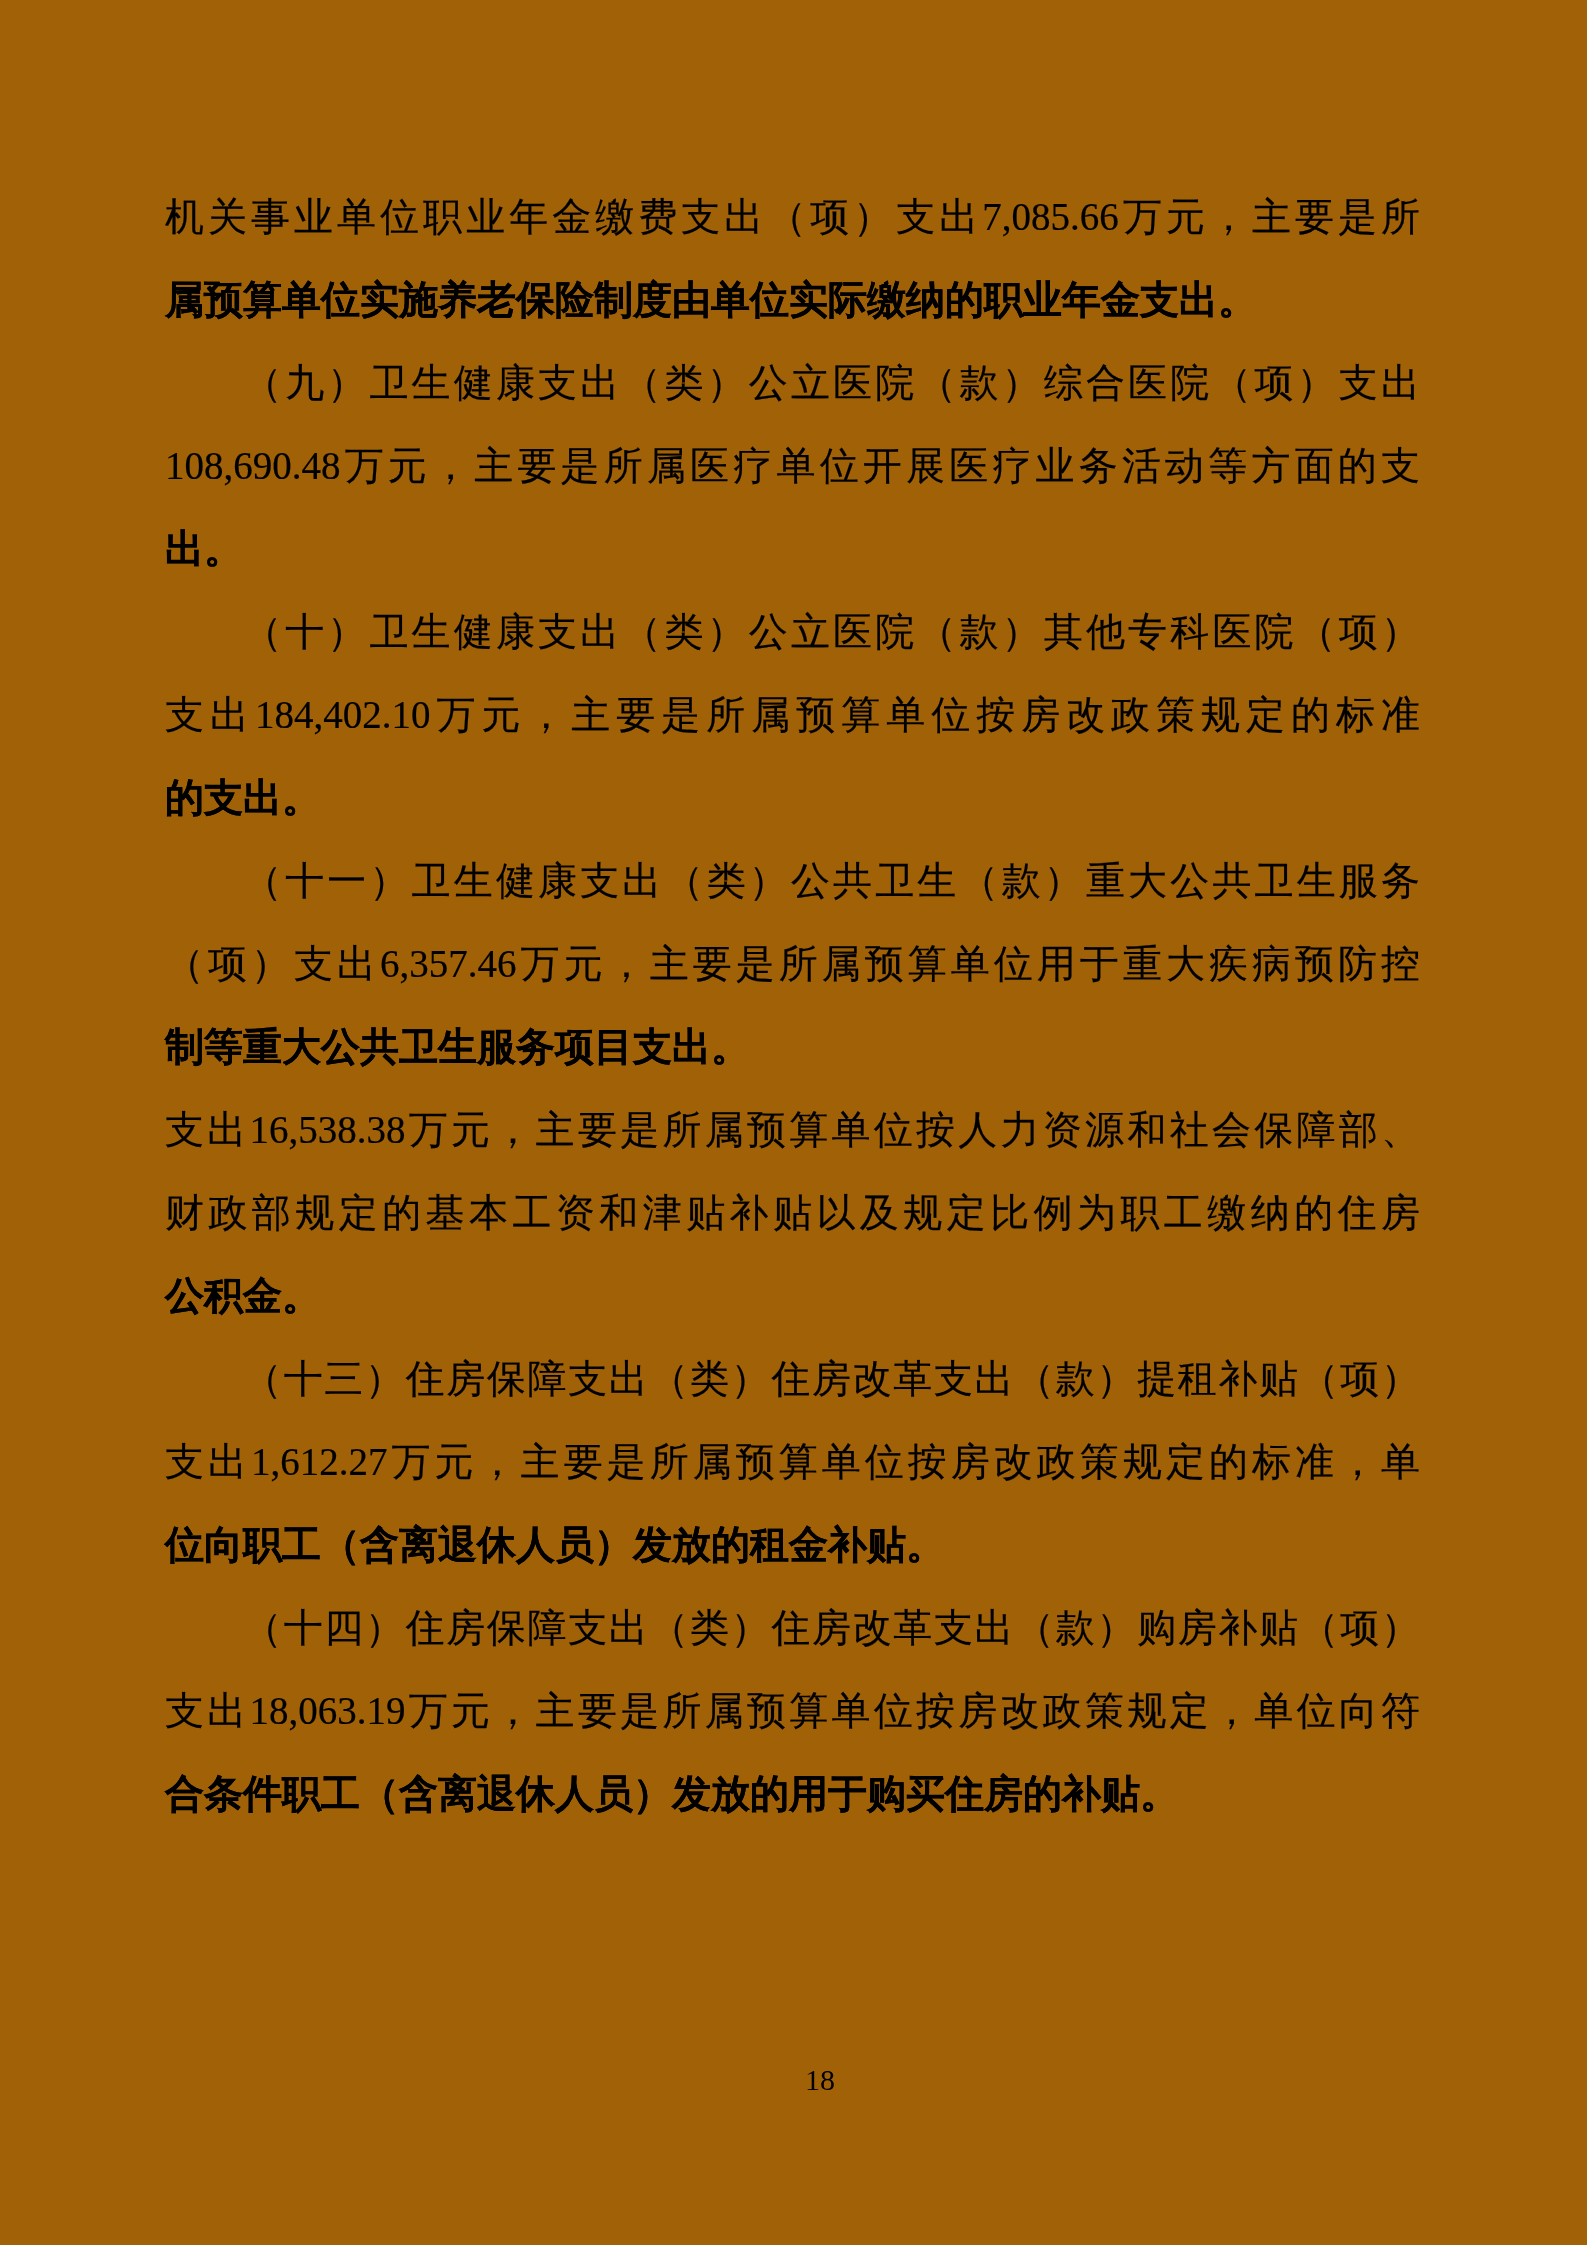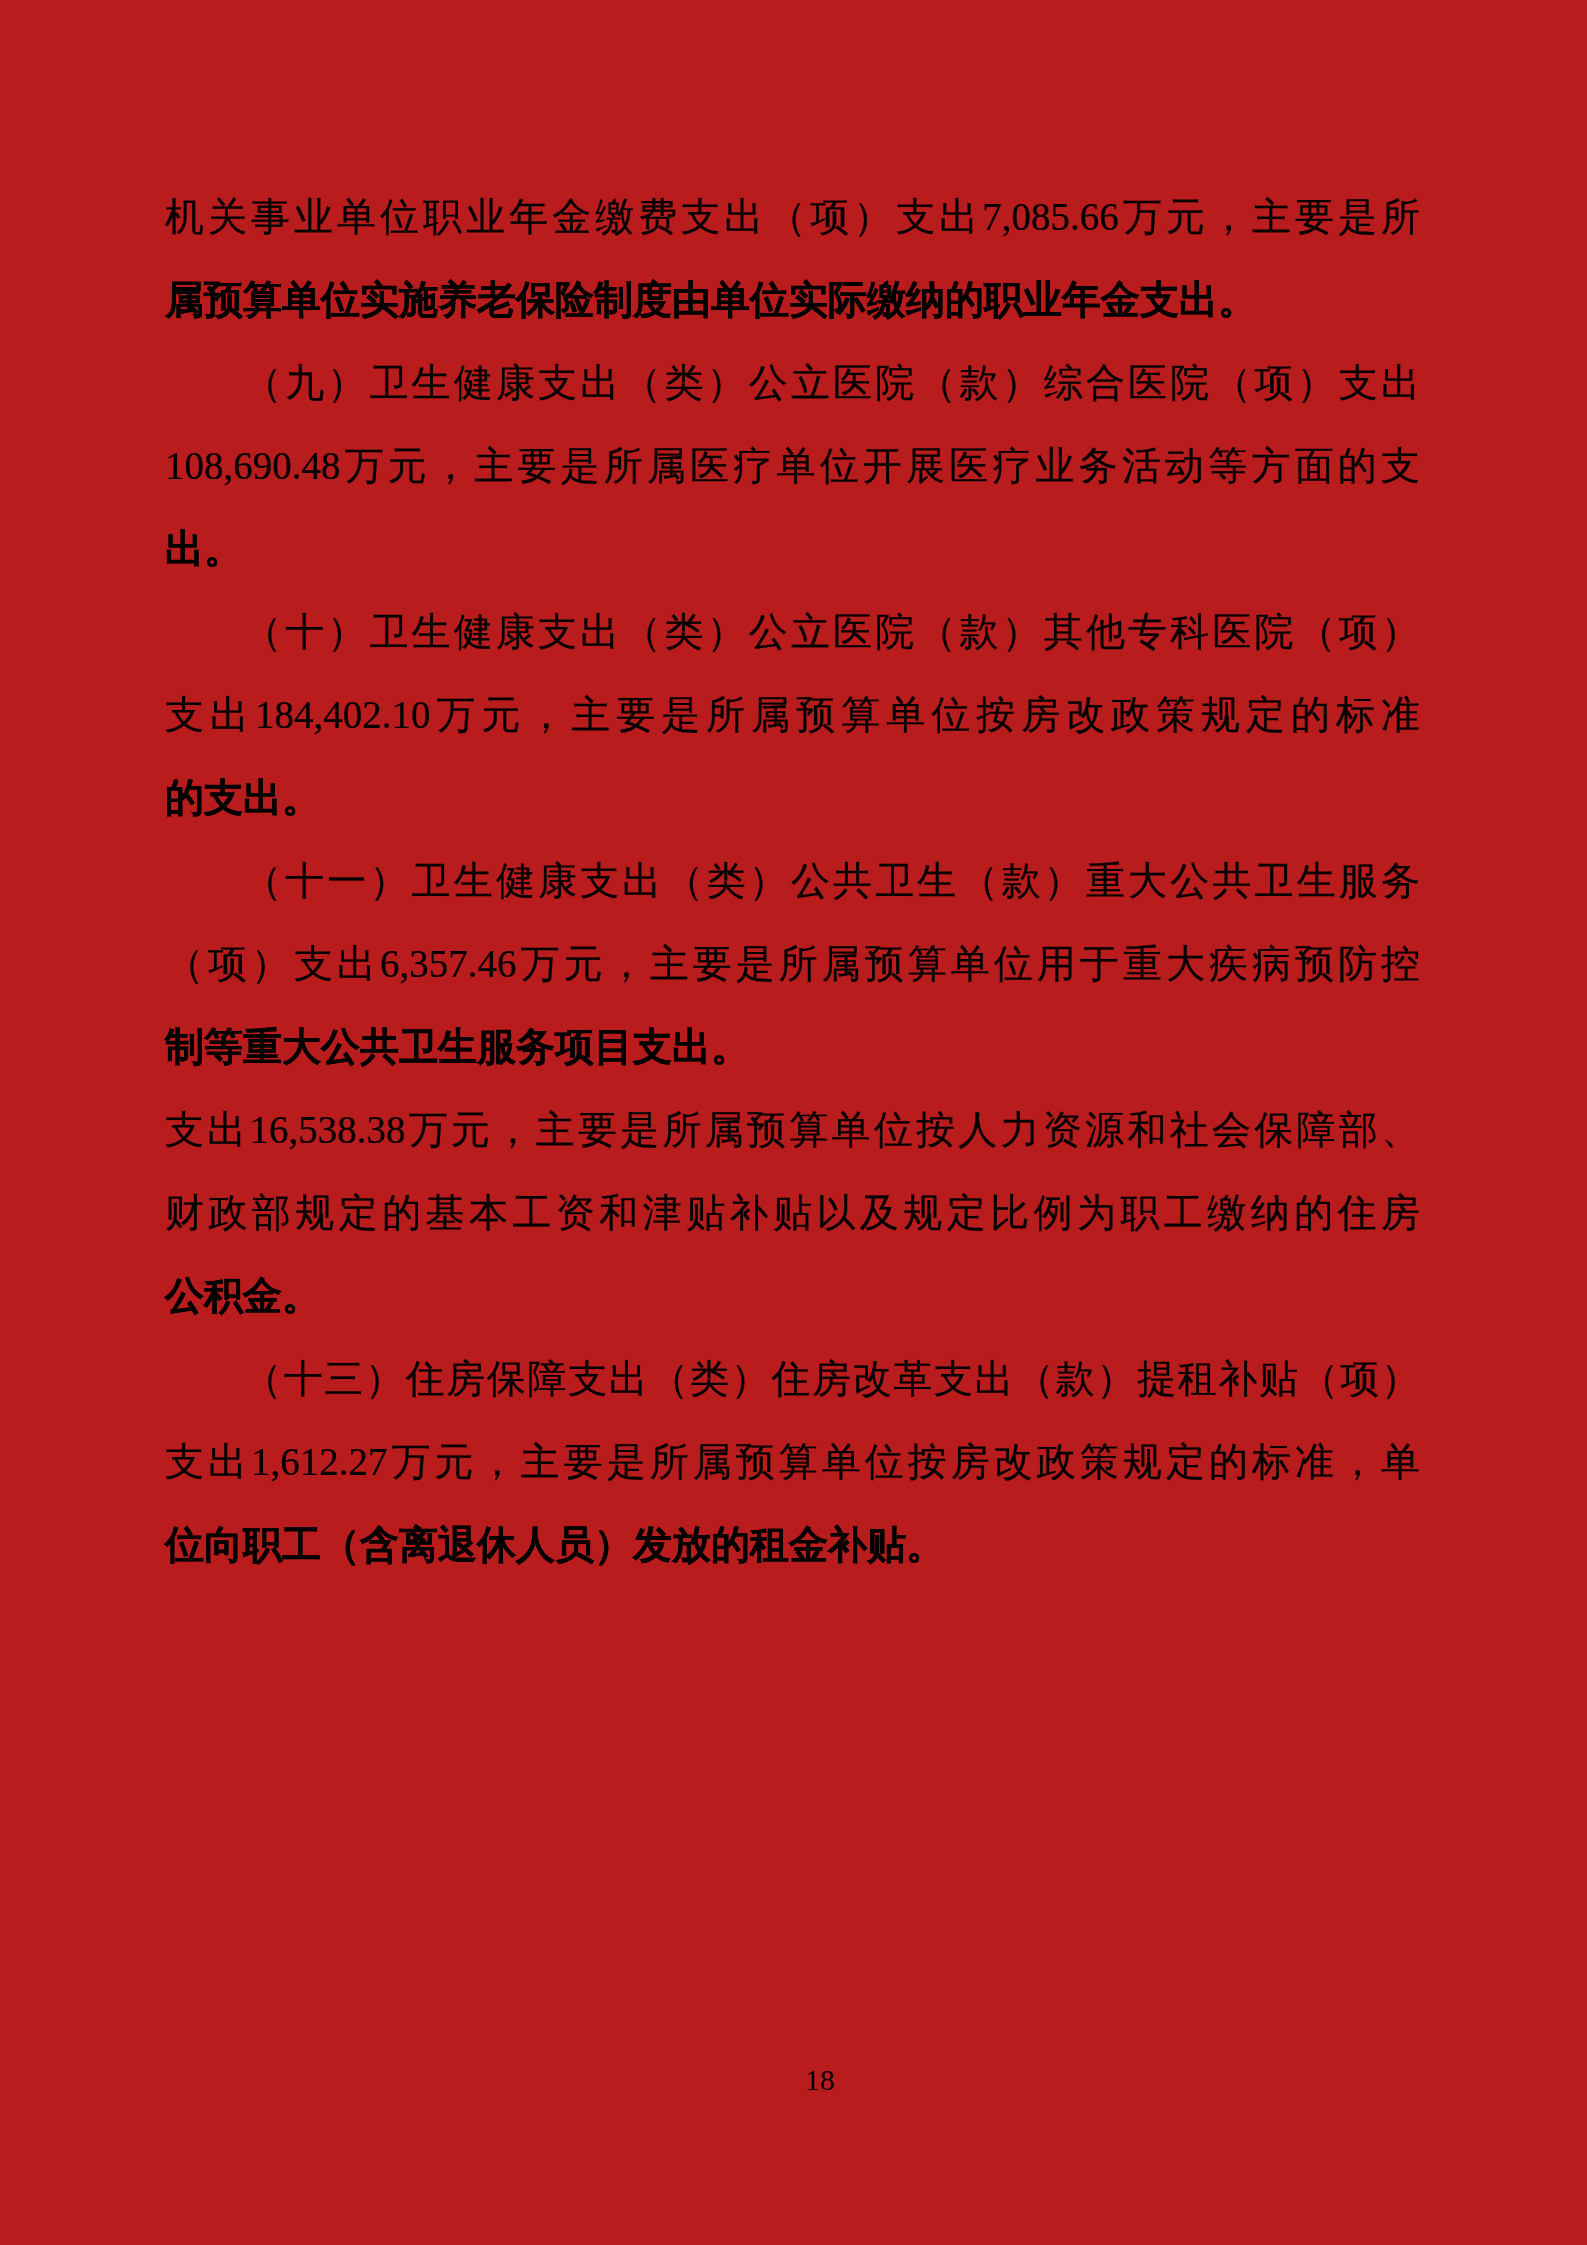--- a/index.html
+++ b/index.html
@@ -11,21 +11,21 @@
     height: 2245px;
     position: relative;
     font-family: "Liberation Serif", "DejaVu Serif", serif;
     color: #000000;
   }
   .page {
     position: absolute;
     left: 0; top: 0;
     width: 1587px;
     height: 2245px;
-    background: #b91c1c;
+    background: #a16207;
     overflow: hidden;
   }
   .text-block {
     position: absolute;
     left: 165px;
     top: 175px;
     width: 1255px;
   }
   .para { width: 100%; }
   .line {
@@ -102,18 +102,23 @@
       <div class="line just">财政部规定的基本工资和津贴补贴以及规定比例为职工缴纳的住房</div>
       <div class="line last">公积金。</div>
     </div>
 
     <div class="para">
       <div class="line just indent">（十三）住房保障支出（类）住房改革支出（款）提租补贴（项）</div>
       <div class="line just">支出1,612.27万元，主要是所属预算单位按房改政策规定的标准，单</div>
       <div class="line last">位向职工（含离退休人员）发放的租金补贴。</div>
     </div>
 
+    <div class="para">
+      <div class="line just indent">（十四）住房保障支出（类）住房改革支出（款）购房补贴（项）</div>
+      <div class="line just">支出18,063.19万元，主要是所属预算单位按房改政策规定，单位向符</div>
+      <div class="line last">合条件职工（含离退休人员）发放的用于购买住房的补贴。</div>
+    </div>
 
   </div>
 
   <div class="footer">18</div>
 
 </div>
 
 </body></html>

